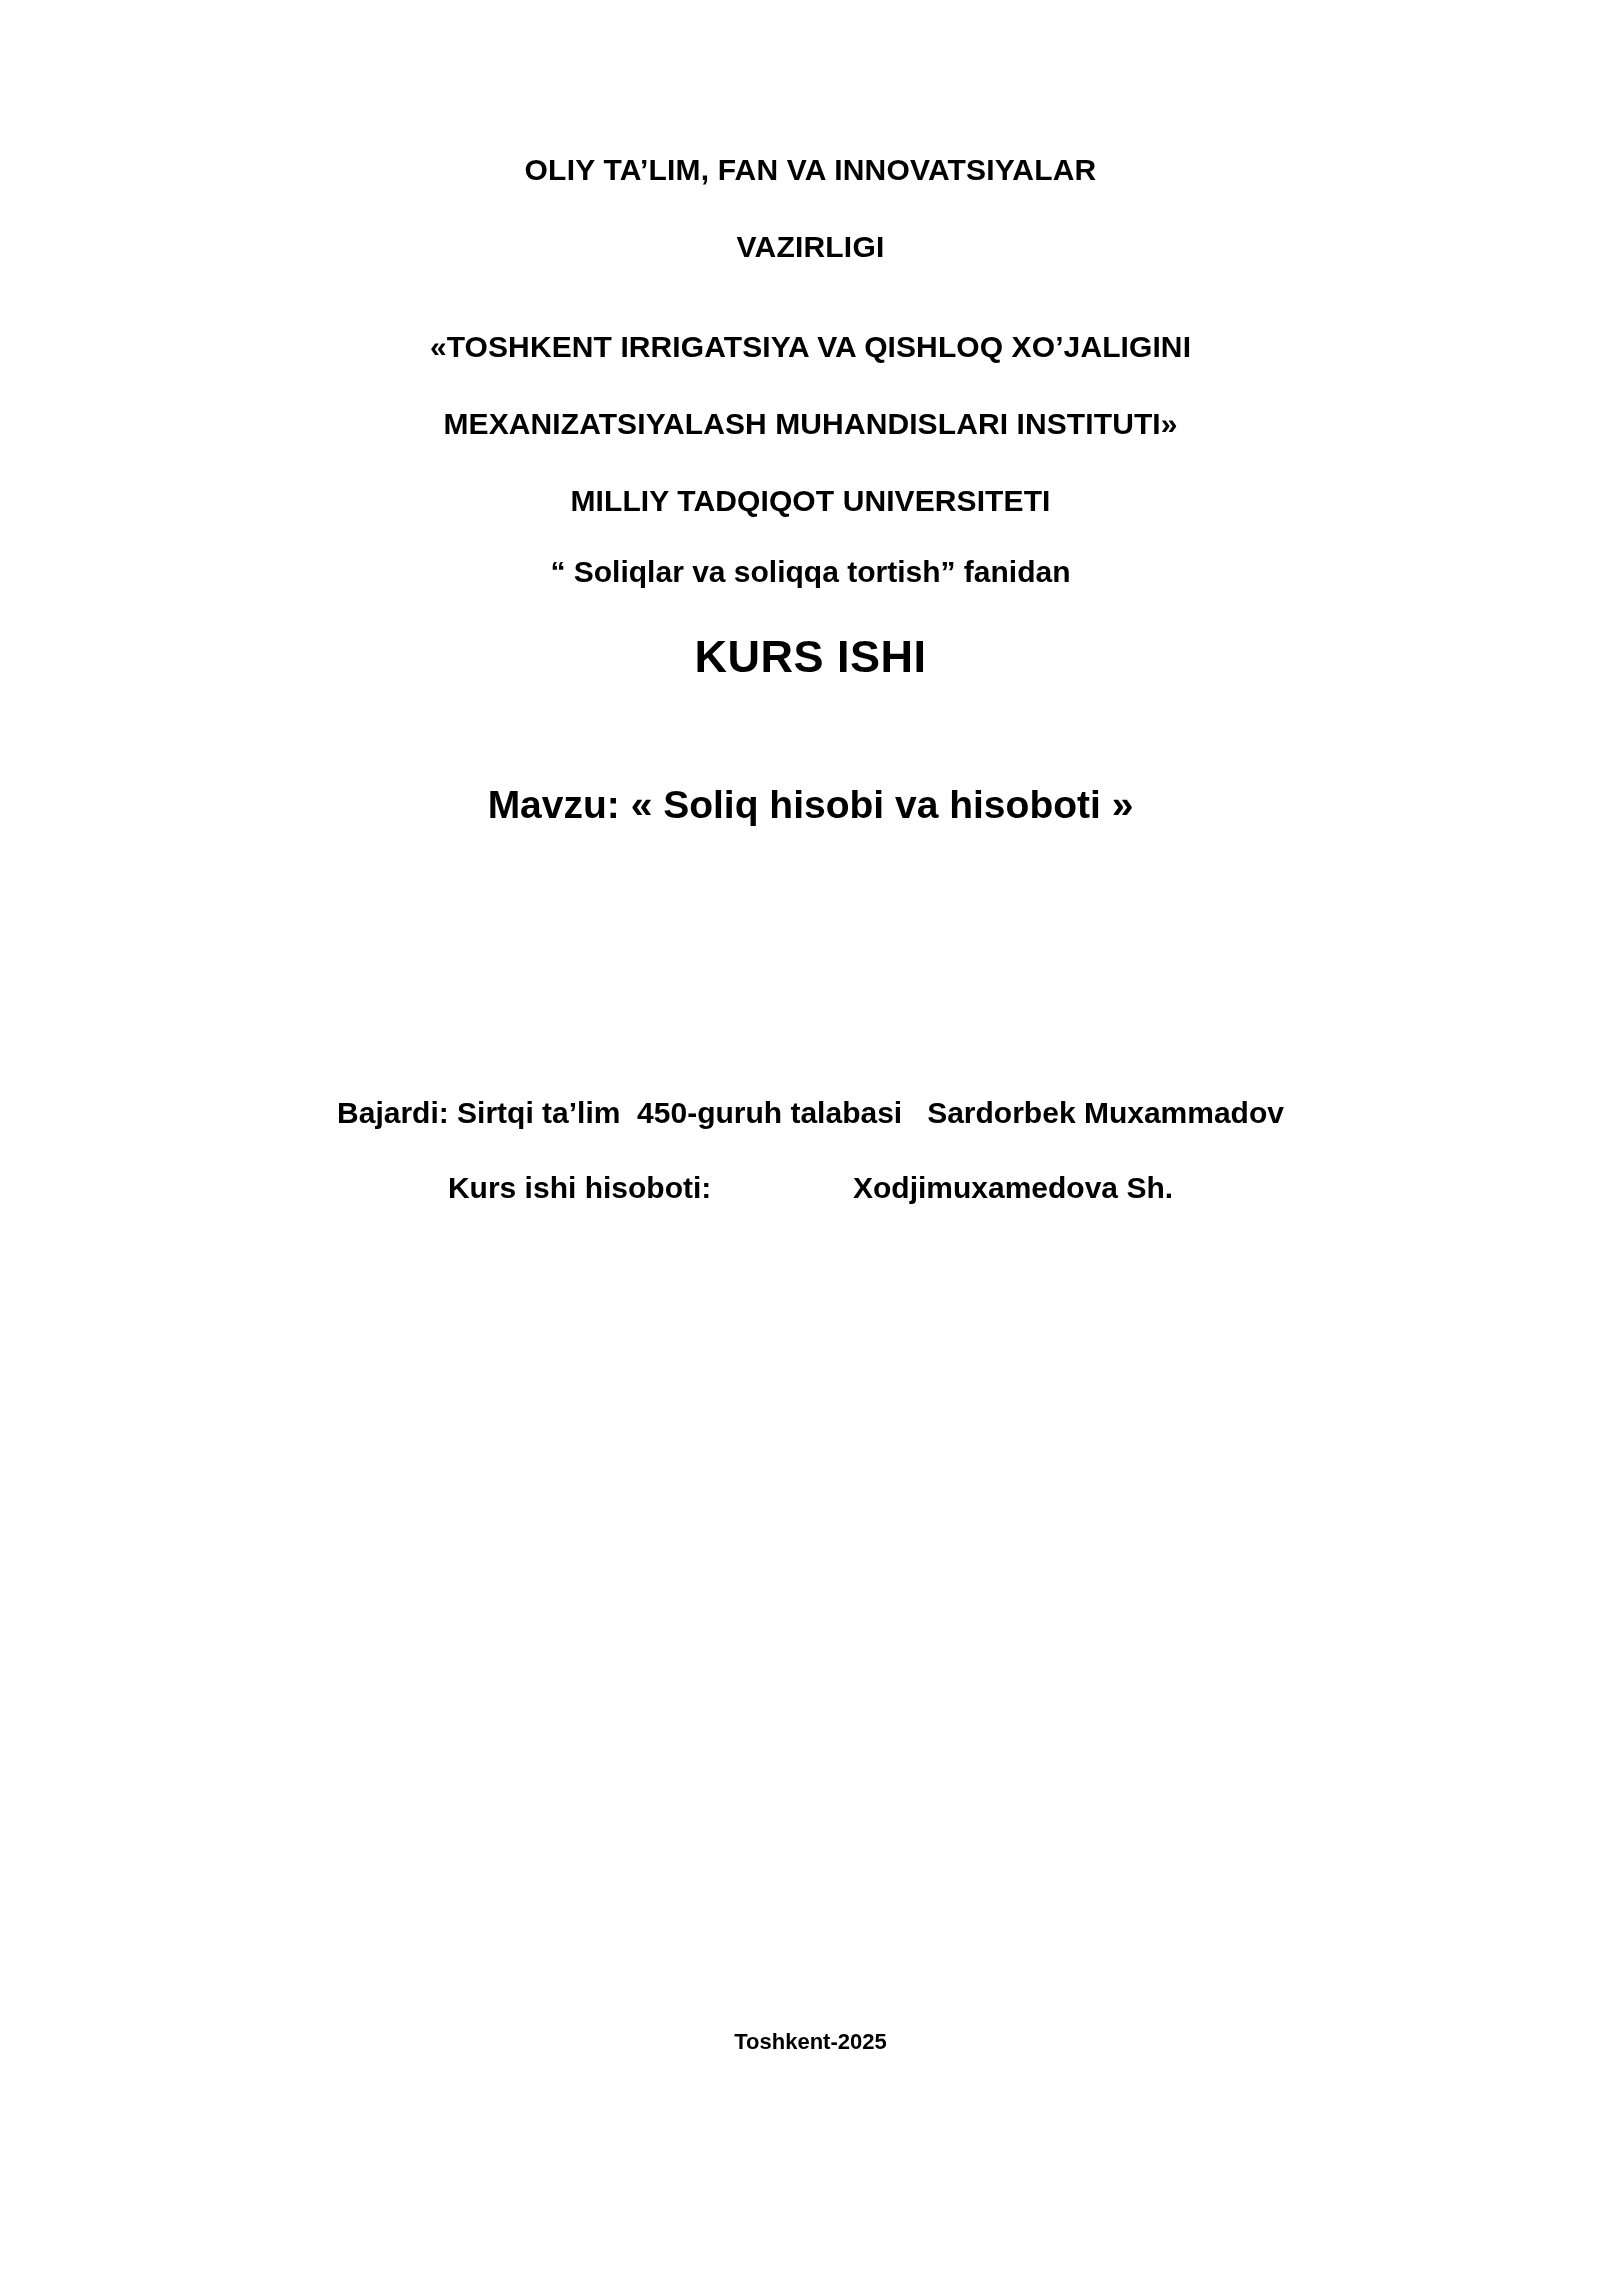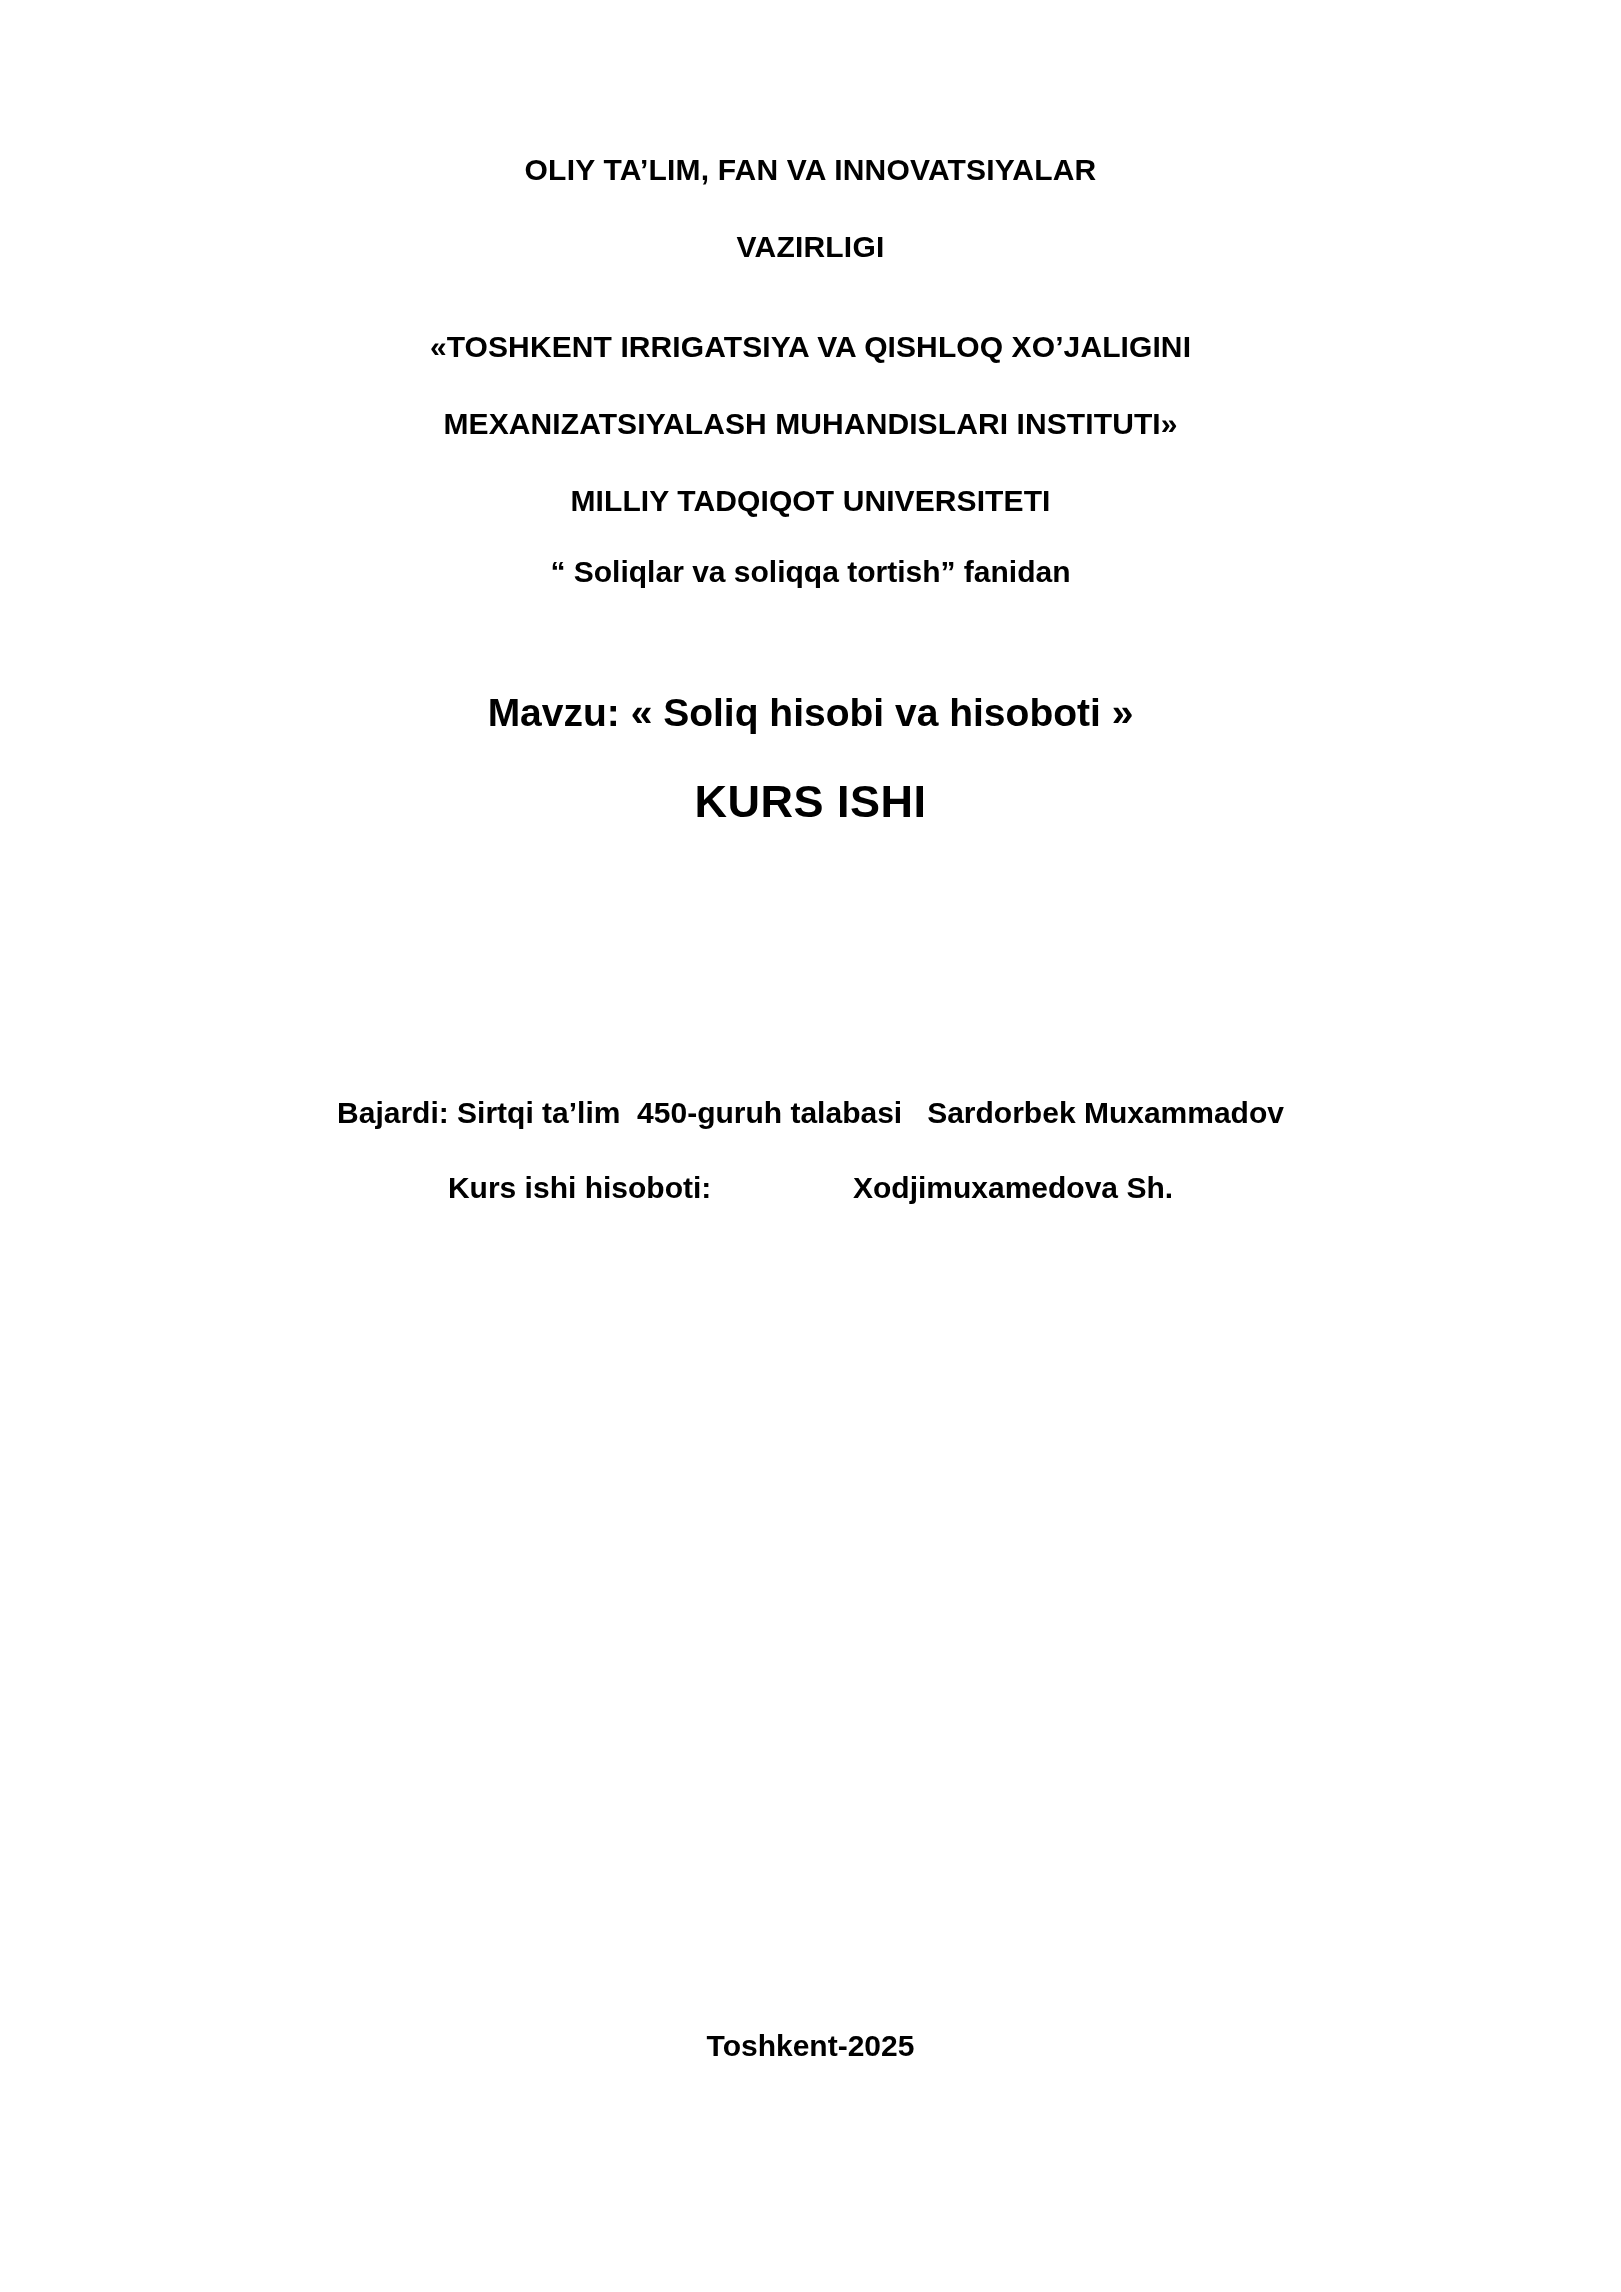--- a/index.html
+++ b/index.html
@@ -84,41 +84,41 @@
     margin-top: 45px;
   }
 
   
   .footer {
     position: absolute;
     left: 0;
     right: 0;
     top: 2029px;
     text-align: center;
-    font-size: 30px;
+    font-size: 22px;
     font-weight: bold;
   }
 </style>
 </head>
 <body>
 
 <div class="page">
   <div class="content">
 
     <div class="line ministry ministry-1">OLIY TA’LIM, FAN VA  INNOVATSIYALAR</div>
     <div class="line ministry ministry-2">VAZIRLIGI</div>
 
     <div class="line institute inst-1">«TOSHKENT IRRIGATSIYA VA QISHLOQ XO’JALIGINI</div>
     <div class="line institute inst-2">MEXANIZATSIYALASH MUHANDISLARI INSTITUTI»</div>
     <div class="line institute inst-3">MILLIY  TADQIQOT  UNIVERSITETI</div>
 
     <div class="line dept dept-2">“ Soliqlar va soliqqa tortish” fanidan</div>
 
+    <div class="line worktype">KURS ISHI</div>
     <div class="line topic">Mavzu: « Soliq hisobi va hisoboti »</div>
-    <div class="line worktype">KURS ISHI</div>
 
     <div class="author-block">
       <div class="author-line">Bajardi: Sirtqi ta’lim  450-guruh talabasi   Sardorbek Muxammadov</div>
       <div class="author-line">Kurs ishi hisoboti:                 Xodjimuxamedova Sh.</div>
     </div>
 
   </div>
 
   <div class="footer">Toshkent-2025</div>
 </div>

